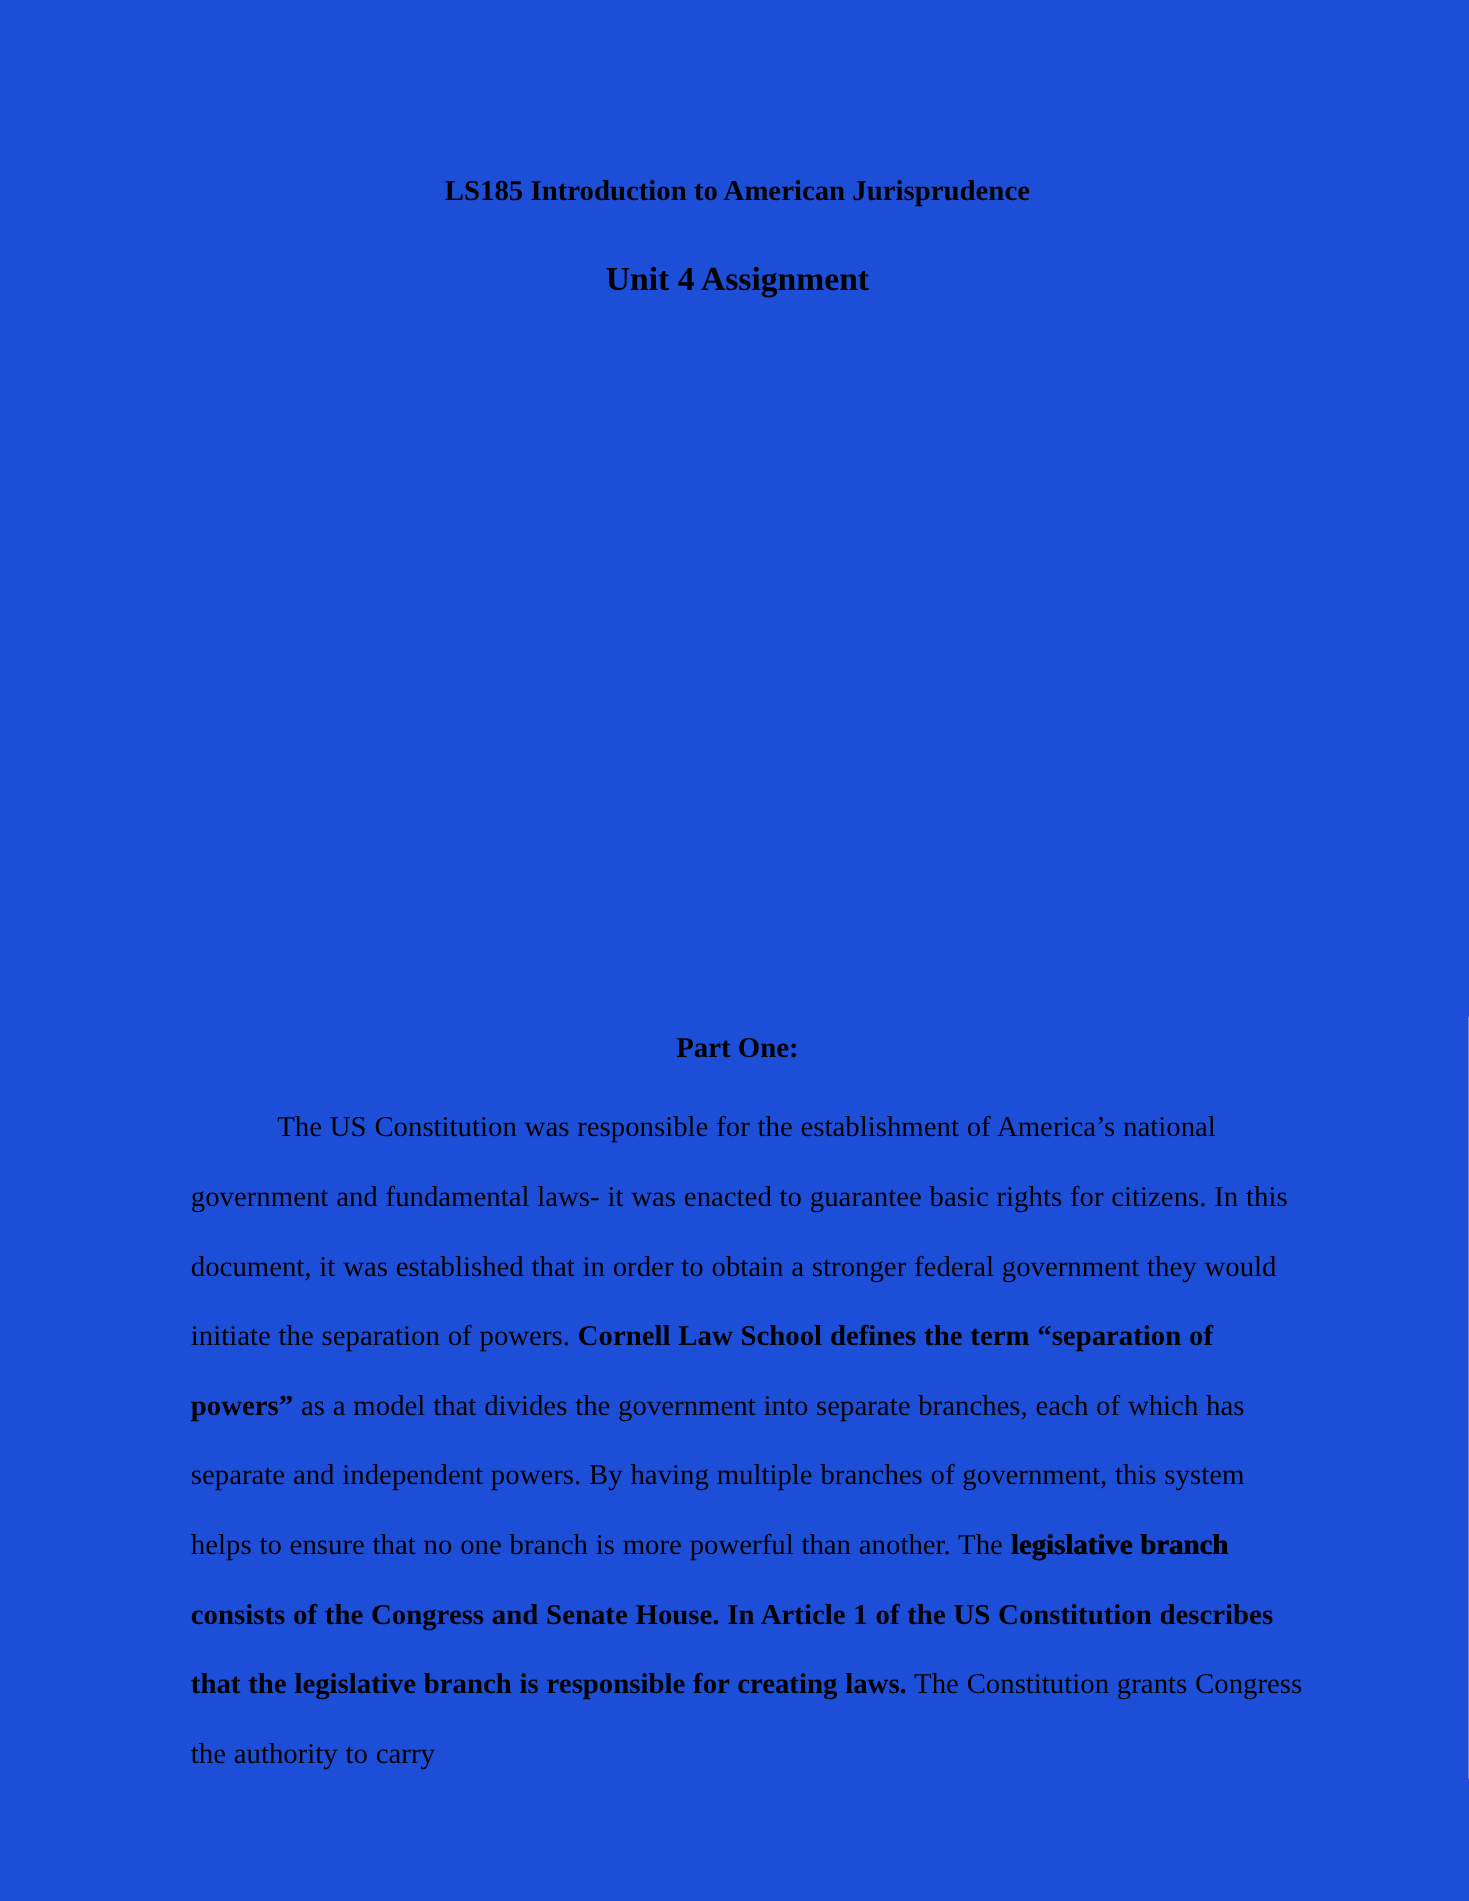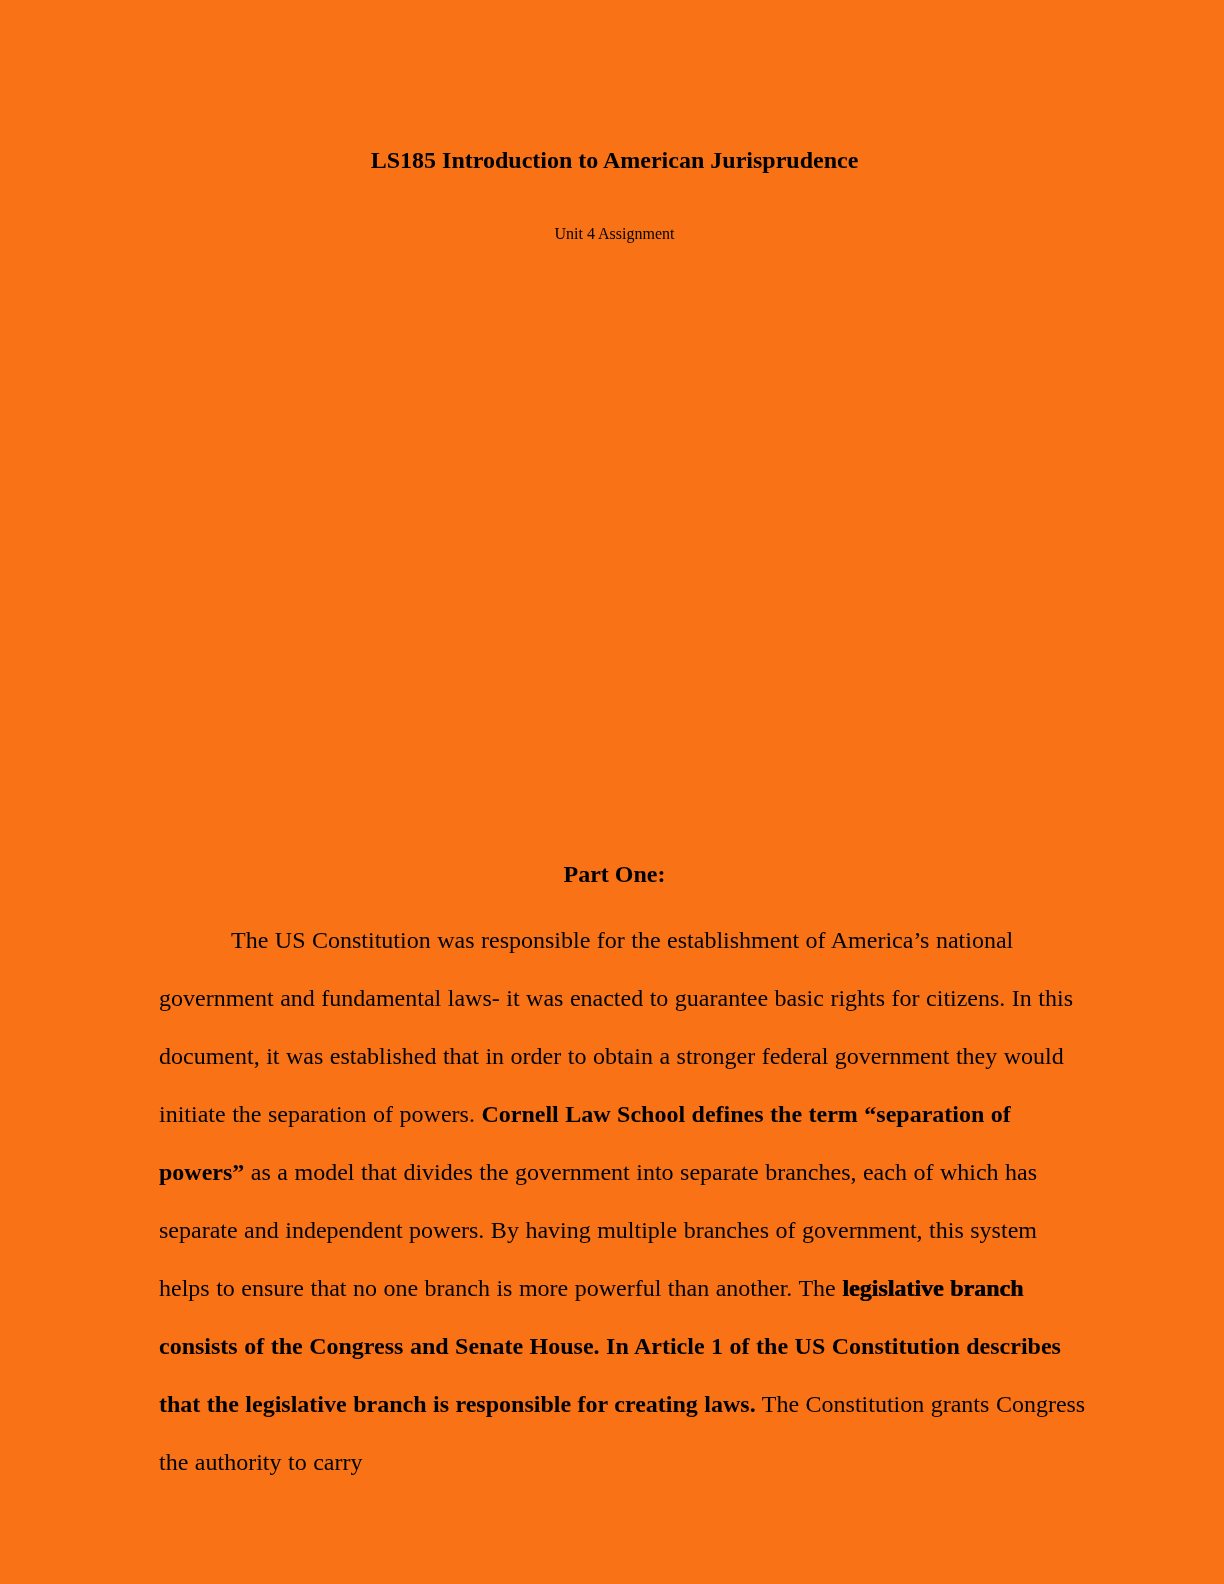--- a/index.html
+++ b/index.html
@@ -5,39 +5,39 @@
   html, body {
     margin: 0;
     padding: 0;
     background: #ffffff;
   }
   .page {
     position: relative;
     width: 1224px;
     height: 1584px;
     margin: 0 auto;
-    background: #f97316;
+    background: #1d4ed8;
     color: #000000;
     font-family: "Liberation Serif", "DejaVu Serif", serif;
     box-sizing: border-box;
     padding: 0 138px 0 143px;
     overflow: hidden;
   }
   .doc-title {
     margin: 146px 0 0 0;
     font-size: 24px;
     line-height: 29px;
     font-weight: 700;
     text-align: center;
   }
   .doc-subtitle {
     margin: 44px 0 0 0;
-    font-size: 16px;
+    font-size: 28px;
     line-height: 29px;
-    font-weight: 400;
+    font-weight: 700;
     text-align: center;
   }
   .section-heading {
     margin: 612px 0 0 0;
     font-size: 24px;
     line-height: 29px;
     font-weight: 700;
     text-align: center;
   }
   .body-paragraph {

